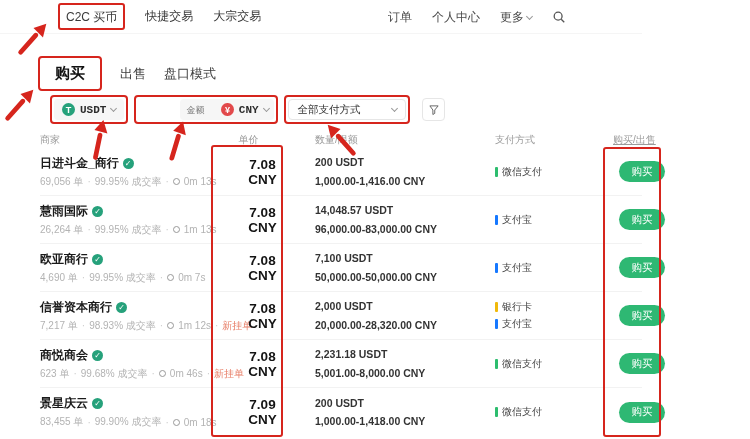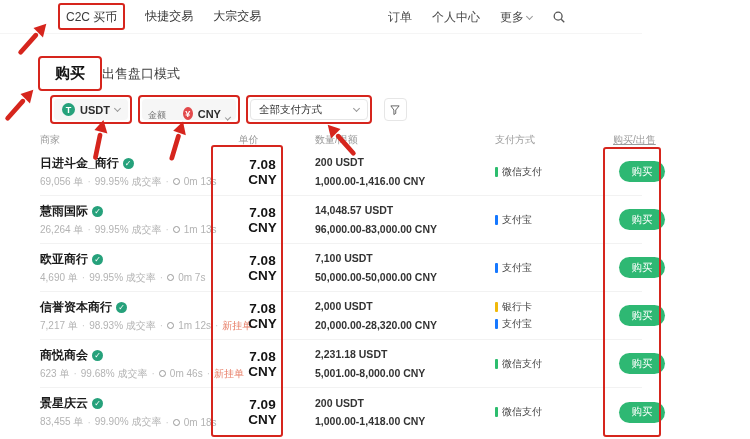--- a/index.html
+++ b/index.html
@@ -16,33 +16,33 @@
   .nav-right { position:absolute; right:76px; top:0; height:34px; display:flex;
     align-items:center; gap:20px; }
   .nav-right .nav-item { color:#4a4a4a; display:flex; align-items:center; gap:3px; }
   .chev { display:inline-block; width:5px; height:5px; border-right:1.5px solid #999;
     border-bottom:1.5px solid #999; transform:rotate(45deg); margin-top:-2px; }
 
   
   .tabs { position:absolute; top:56px; left:38px; display:flex; align-items:center; }
   .tab-active-wrap { border:2.5px solid #d6251d; border-radius:4px; padding:6px 15px; }
   .tab-active { font-size:15px; font-weight:bold; color:#111; }
-  .tab { font-size:13px; color:#3c3c3c; cursor:pointer; }
+  .tab { font-size:13px; color:#3c3c3c; margin-left:18px; cursor:pointer; }
 
   
   .filters { position:absolute; top:95px; left:50px; display:flex; align-items:center; }
   .rwrap { border:2px solid #d6251d; border-radius:4px; padding:2px; display:inline-flex;
     margin-right:6px; }
   .pill { background:#f6f6f6; border-radius:4px; height:21px; display:flex;
     align-items:center; padding:0 8px; gap:5px; cursor:pointer; }
   .coin { width:13px; height:13px; border-radius:50%; color:#fff; font-size:9px;
     font-weight:bold; display:flex; align-items:center; justify-content:center; }
-  .pill-label { font-size:11px; color:#2c2c2c; font-weight:bold; }
+  .pill-label { font-size:11px; color:#2c2c2c; font-weight:bold;font-family:Liberation Mono, monospace; }
   .amount-box { background:#f6f6f6; border-radius:4px; height:21px; width:94px;
-    display:flex; align-items:flex-end; padding:0 6px; gap:5px; }
+    display:flex; align-items:center; padding:0 6px; gap:5px;margin-left:42px; }
   .amount-input { border:none; background:transparent; width:30px; font-size:9px;
     color:#bbb; outline:none; }
   .select-wide { background:#fff; border:1px solid #e6e6e6; border-radius:4px;
     height:21px; width:118px; display:flex; align-items:center;
     justify-content:space-between; padding:0 8px; cursor:pointer; }
   .select-wide .pill-label { font-weight:normal; font-size:10.5px; color:#333; }
   .filter-btn { width:23px; height:23px; border:1px solid #e6e6e6; border-radius:4px;
     display:flex; align-items:center; justify-content:center; margin-left:6px;
     cursor:pointer; background:#fff; }
 

